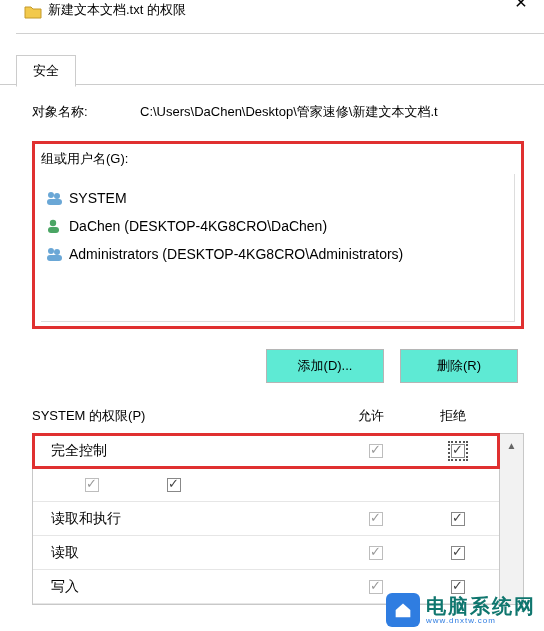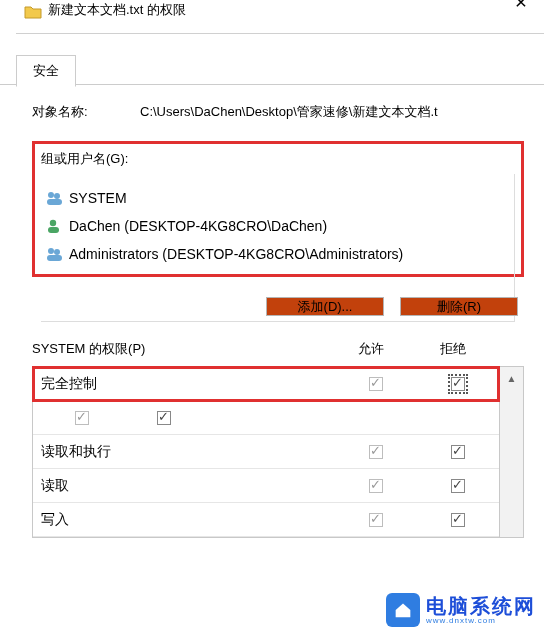--- a/index.html
+++ b/index.html
@@ -44,21 +44,21 @@
     top: 3px;
     background: #fff;
   }
   .content { padding: 18px 20px 0 32px; }
   .row-obj { display: flex; margin-bottom: 20px; }
   .row-obj .lbl { width: 108px; }
   .row-obj .val { flex: 1; white-space: nowrap; overflow: hidden; }
   .group-box {
     border: 3px solid #e03030;
     padding: 6px 6px 6px 6px;
-    height: 136px;
+    height: 188px;
   }
   .group-label { margin-bottom: 6px; }
   .principal-list {
     border-right: 1px solid #ddd;
     border-bottom: 1px solid #ddd;
     height: 148px;
     padding: 6px 4px;
   }
   .principal {
     display: flex; align-items: center;
@@ -66,23 +66,23 @@
     font-size: 14px;
     margin-top: 8px;
   }
   .p-icon { width: 20px; height: 16px; margin-right: 4px; }
   .btn-row {
     display: flex; justify-content: flex-end;
     gap: 16px;
     margin: 20px 6px 24px 0;
   }
   .btn {
-    width: 118px; height: 19px;
+    width: 118px; height: 34px;
     border: 1px solid #b5b5b5;
-    background: #c2410c;
+    background: #5eead4;
     display: flex; align-items: center; justify-content: center;
     font-size: 13px;
   }
   .perm-header {
     display: flex;
     padding: 0 30px 8px 0;
   }
   .perm-header .ph-label { flex: 1; }
   .perm-header .ph-col { width: 82px; text-align: center; }
   .perm-container {
@@ -90,21 +90,21 @@
   }
   .perm-table {
     flex: 1;
     border: 1px solid #c8c8c8;
   }
   .perm-row {
     display: flex;
     align-items: center;
     border-bottom: 1px solid #e6e6e6;
     height: 34px;
-    padding-left: 8px;
+    padding-left: 18px;
   }
   .perm-row.hl {
     outline: 3px solid #e03030;
     outline-offset: -2px;
   }
   .perm-name { flex: 1; font-size: 14px; }
   .perm-cell { width: 82px; text-align: center; }
   .chk {
     display: inline-block;
     width: 14px; height: 14px;
@@ -136,21 +136,21 @@
     right: 8px; bottom: 4px;
     display: flex; align-items: center;
     gap: 6px;
   }
   .wm-icon {
     width: 34px; height: 34px;
     background: #2f7de1;
     border-radius: 6px;
     display: flex; align-items: center; justify-content: center;
   }
-  .wm-text { color: #1d4ed8; font-weight: bold; font-size: 20px; letter-spacing: 2px; line-height: 1; }
+  .wm-text { color: #0f766e; font-weight: bold; font-size: 20px; letter-spacing: 2px; line-height: 1; }
   .wm-sub { color: #2f7de1; font-size: 8px; letter-spacing: 1px; }
 </style>
 </head>
 <body>
 
 <div class="titlebar">
   <span class="folder-icon">
     <svg viewBox="0 0 18 14">
         <path d="M1 2h6l2 2h8v9H1z" fill="#f2c94c" stroke="#c49a2a"></path>
       </svg>

